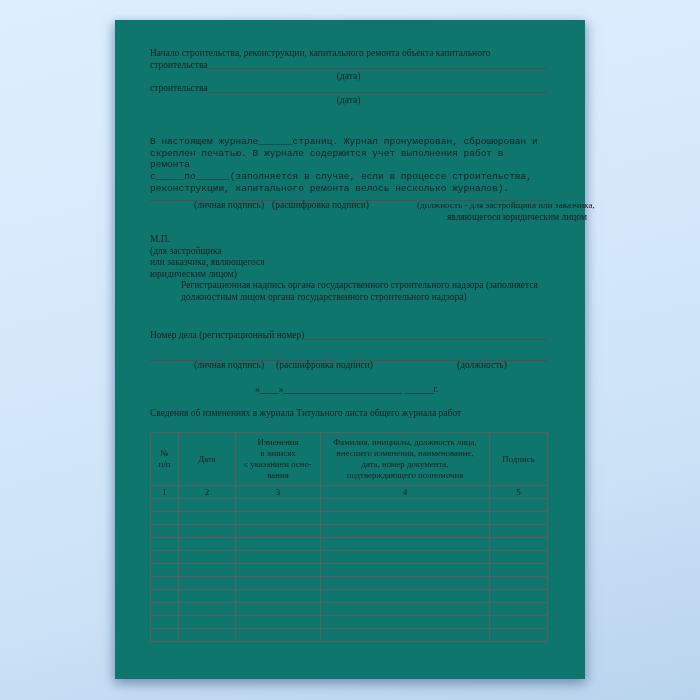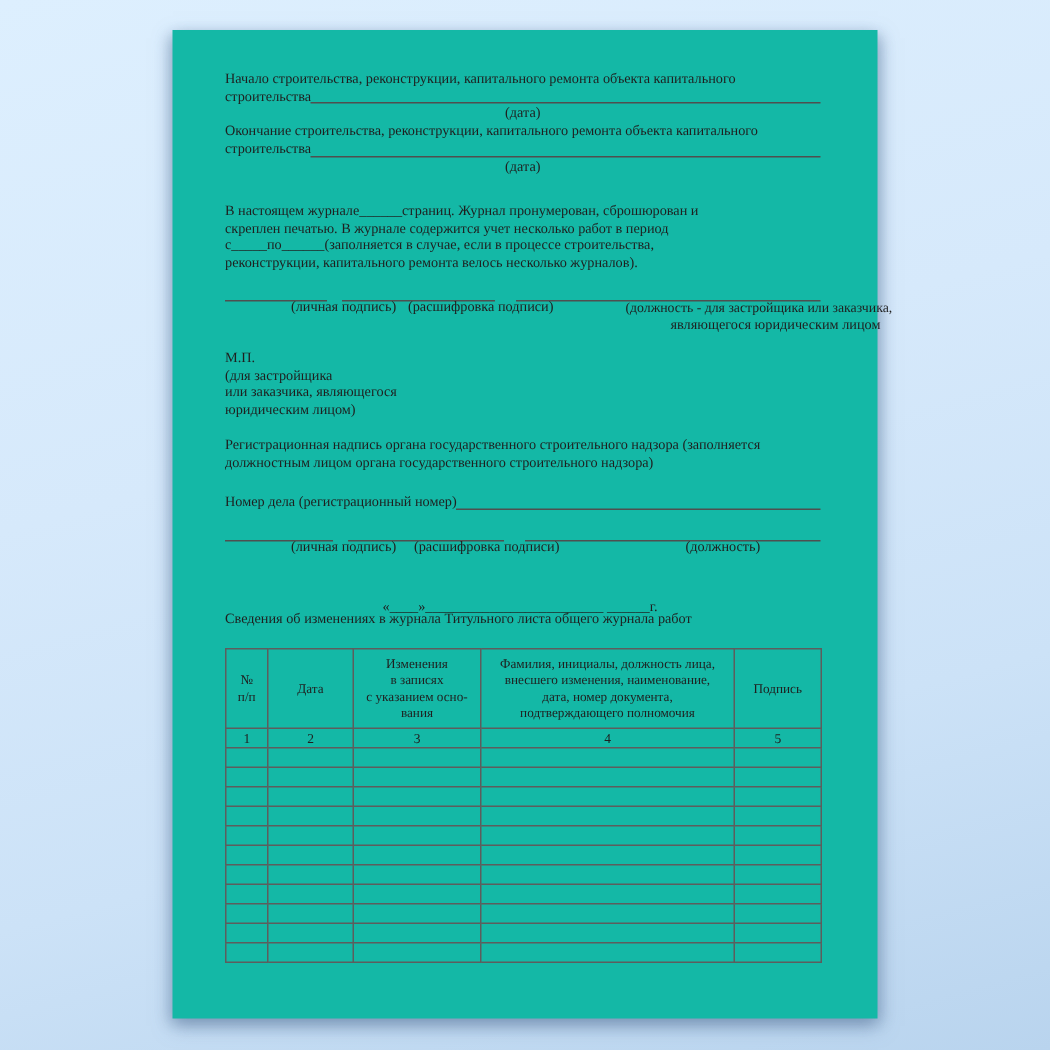--- a/index.html
+++ b/index.html
@@ -3,21 +3,21 @@
 <meta charset="utf-8">
 <style>
   html,body{margin:0;padding:0;}
   body{
     width:700px;height:700px;overflow:hidden;
     background:linear-gradient(165deg,#ddeffe 0%,#d6e9fb 40%,#cce2f7 70%,#b9d4ee 100%);
     font-family:"Liberation Serif","DejaVu Serif",serif;
   }
   .page{
     position:absolute;left:115px;top:20px;width:470px;height:659px;
-    background:#14b8a6;
+    background:#0f766e;
     box-shadow:0 5px 12px rgba(100,130,165,.55),-3px 3px 8px rgba(100,130,165,.28),3px 3px 8px rgba(100,130,165,.28);
   }
   .content{
     position:absolute;left:35px;top:0;width:397px;height:100%;
     font-size:9.5px;line-height:11.7px;color:#1f1f1f;
   }
   .blk{position:absolute;left:0;width:397px;}
   .line-flex{display:flex;}
   .line-flex .txt{white-space:nowrap;}
   .fill{flex:1;border-bottom:1px solid #4f4f4f;margin-bottom:2px;}
@@ -58,31 +58,30 @@
 <div class="page">
   <div class="content">
 
     <div class="blk" style="top:28px;">
       <div>Начало строительства, реконструкции, капитального ремонта объекта капитального</div>
       <div class="line-flex">
         <span class="txt">строительства</span>
         <span class="fill"></span>
       </div>
       <div class="center">(дата)</div>
-      <div>Окончание строительства, реконструкции, капитального ремонта объекта капитального</div>
       <div class="line-flex">
         <span class="txt">строительства</span>
         <span class="fill"></span>
       </div>
       <div class="center">(дата)</div>
     </div>
 
-    <div class="blk" style="top:116px;">
+    <div class="blk" style="top:116px;font-family:Liberation Mono, monospace;">
       <div>В настоящем журнале______страниц. Журнал пронумерован, сброшюрован и</div>
-      <div>скреплен печатью. В журнале содержится учет несколько работ в период</div>
+      <div>скреплен печатью. В журнале содержится учет выполнения работ в ремонта</div>
       <div>с_____по______(заполняется в случае, если в процессе строительства,</div>
       <div>реконструкции, капитального ремонта велось несколько журналов).</div>
     </div>
 
     <div class="blk" style="top:170px;">
       <div class="ulrow">
         <span class="seg sig1-a"></span>
         <span class="seg sig1-b"></span>
         <span class="seg sig1-c"></span>
       </div>
@@ -96,21 +95,21 @@
       </div>
     </div>
 
     <div class="blk" style="top:214px;">
       <div>М.П.</div>
       <div>(для застройщика</div>
       <div>или заказчика, являющегося</div>
       <div>юридическим лицом)</div>
     </div>
 
-    <div class="blk" style="top:272px;">
+    <div class="blk" style="top:260px;margin-left:31px;">
       <div>Регистрационная надпись органа государственного строительного надзора (заполняется</div>
       <div>должностным лицом органа государственного строительного надзора)</div>
     </div>
 
     <div class="blk line-flex" style="top:310px;justify-content:center;">
       <span class="txt">Номер дела (регистрационный номер)</span>
       <span class="fill"></span>
     </div>
 
     <div class="blk" style="top:330px;">
@@ -119,21 +118,21 @@
         <span class="seg sig2-b"></span>
         <span class="seg sig2-c"></span>
       </div>
       <div class="lblrow">
         <span class="s2-l1">(личная подпись)</span>
         <span class="s2-l2">(расшифровка подписи)</span>
         <span class="s2-l3">(должность)</span>
       </div>
     </div>
 
-    <div class="blk" style="top:380px;">
+    <div class="blk" style="top:364px;">
       <span class="dateline">«____»_________________________  ______г.</span>
     </div>
 
     <div class="blk" style="top:388px;">Сведения об изменениях в журнала Титульного листа общего журнала работ</div>
 
     <div class="blk" style="top:412px;">
       <table class="chg">
         <colgroup>
           <col style="width:28px">
             <col style="width:57px">

